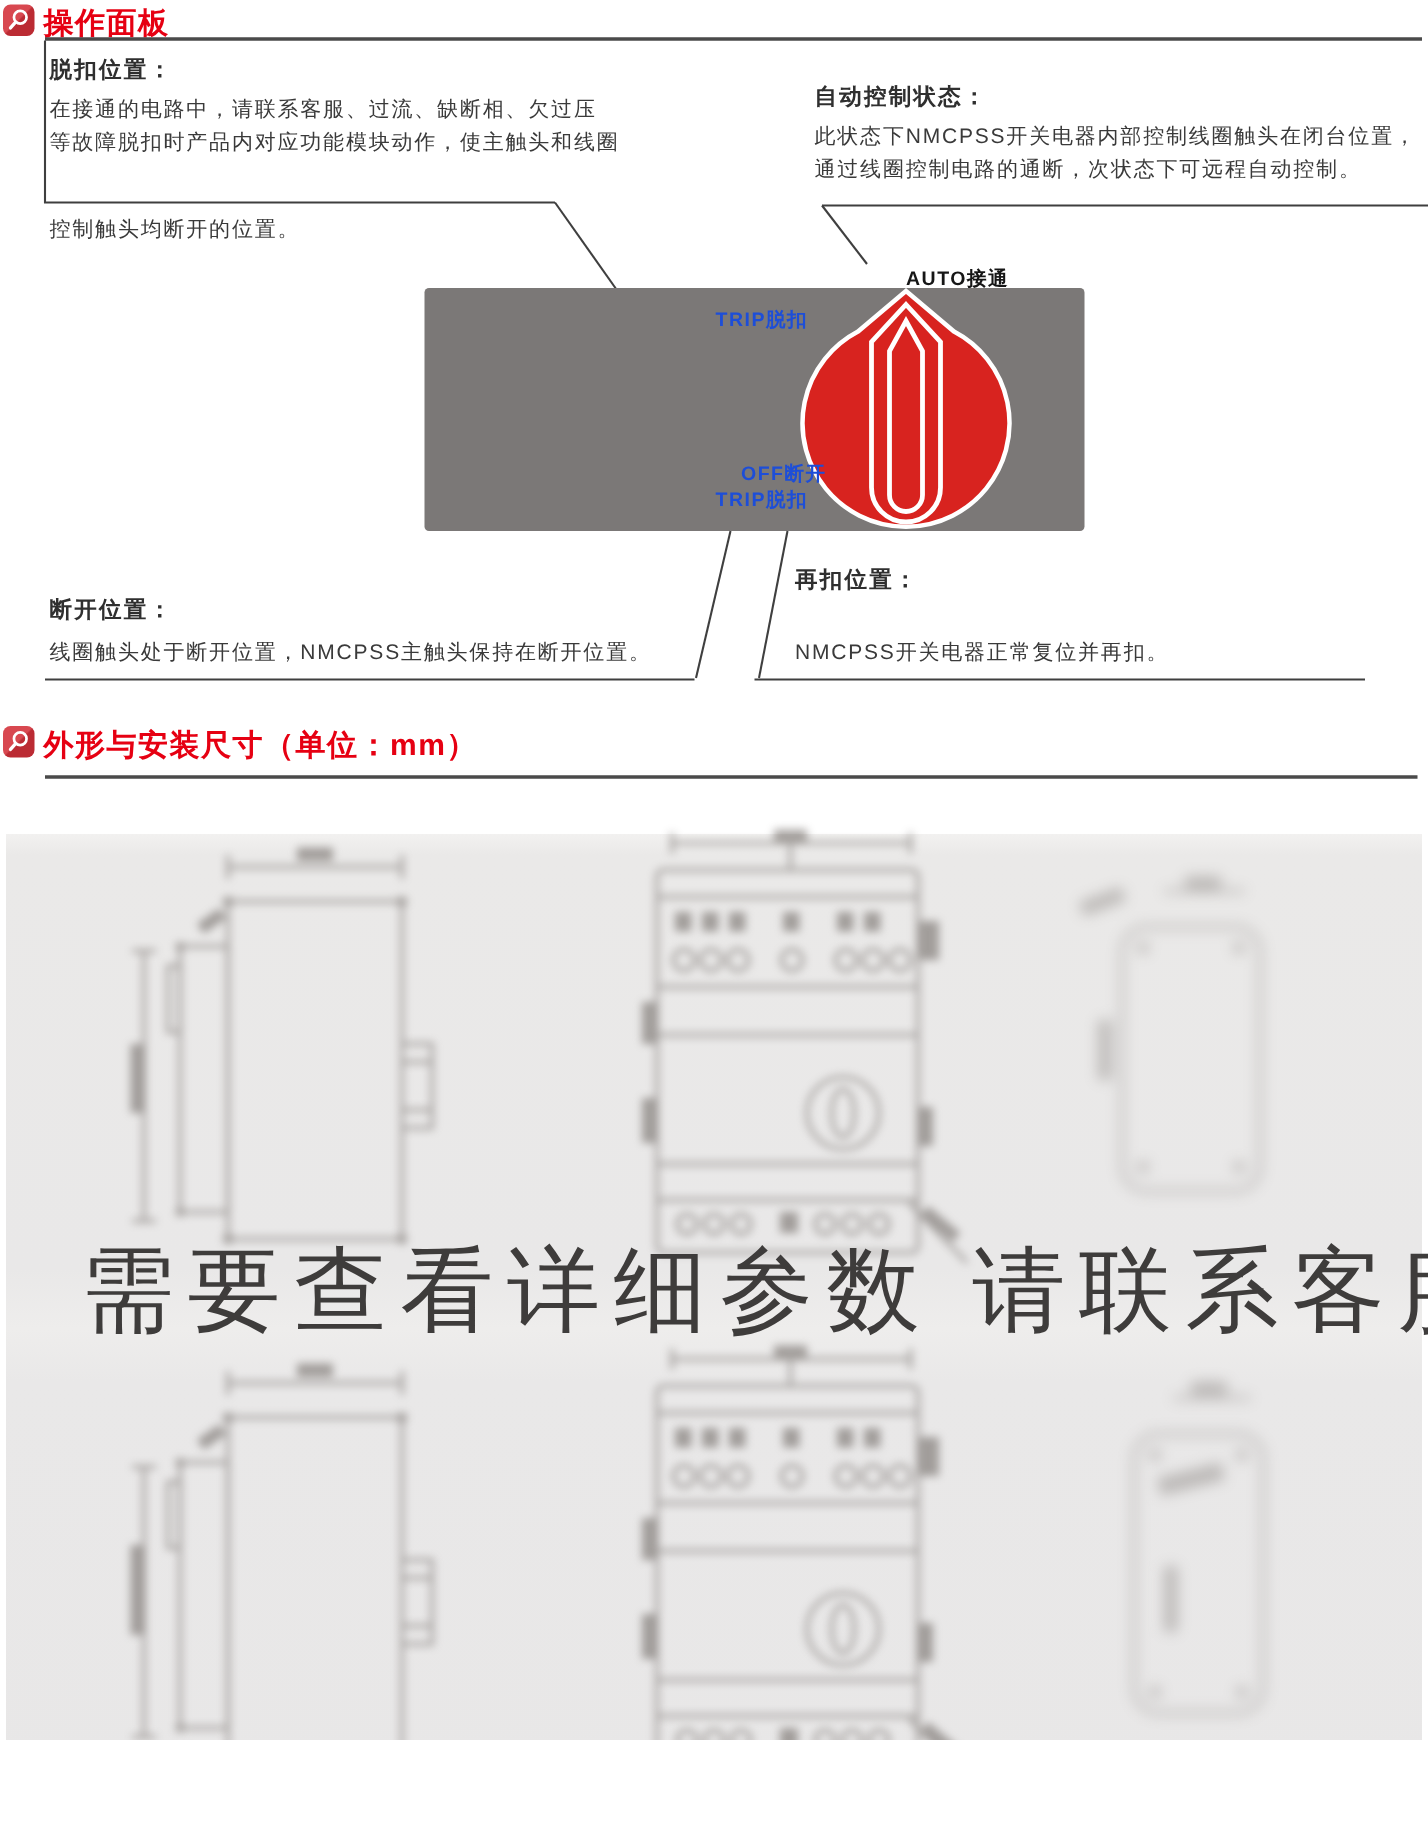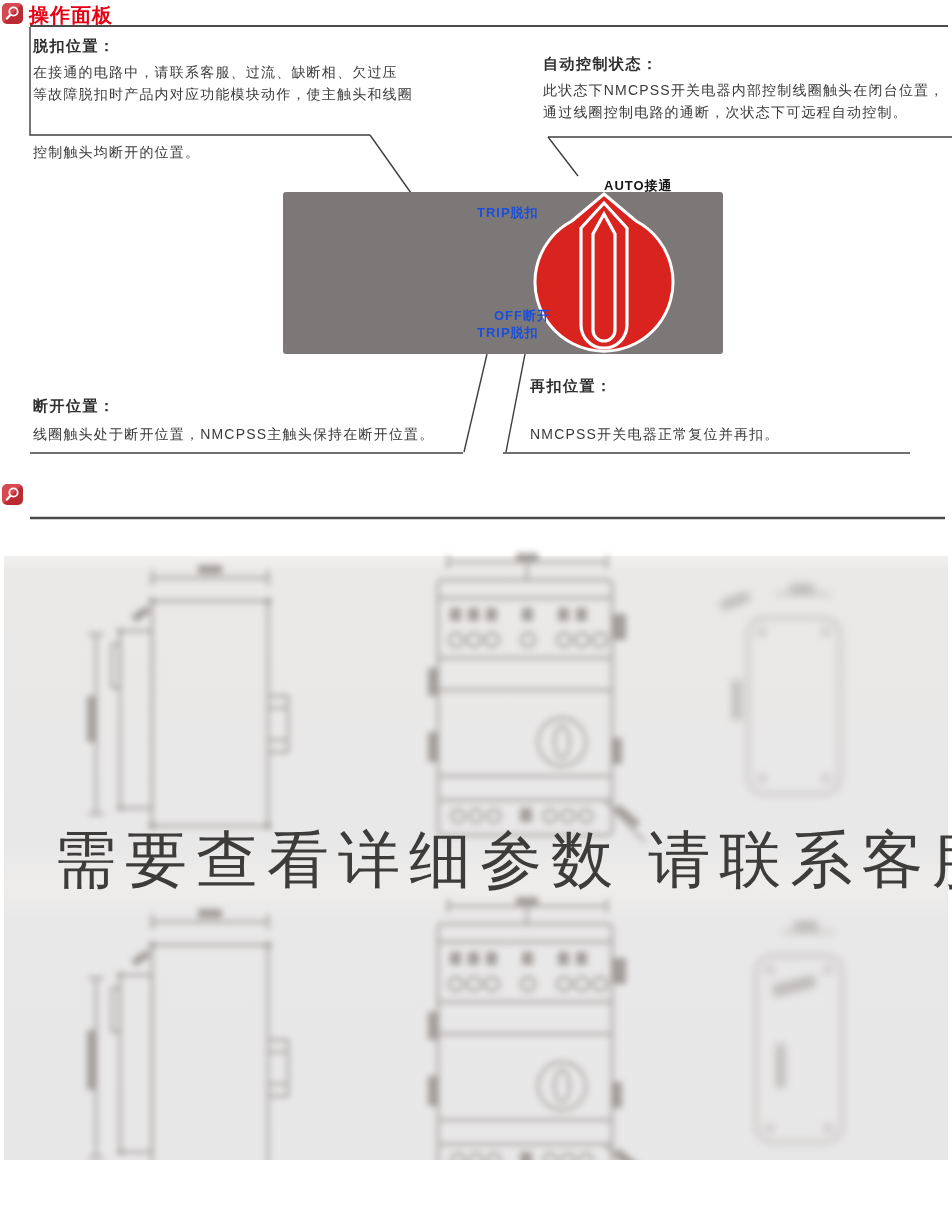--- a/index.html
+++ b/index.html
@@ -96,20 +96,21 @@
   <div class="panel-label" style="left:477px; top:204px;">TRIP脱扣</div>
   <div class="panel-label" style="left:494px; top:267px;margin-top:40px;">OFF断开</div>
   <div class="panel-label" style="left:477px; top:324px;">TRIP脱扣</div>
 
   <div class="sec-icon" style="left:2px; top:484px;">
     <svg width="21" height="21" viewBox="0 0 21 21">
       <circle cx="11.5" cy="8.5" r="4.2" fill="none" stroke="#ffffff" stroke-width="1.8"></circle>
       <line x1="8.4" y1="11.8" x2="5" y2="15.6" stroke="#ffffff" stroke-width="2.2" stroke-linecap="round"></line>
     </svg>
   </div>
+  <div class="sec-title" style="left:29px; top:483px;">外形与安装尺寸（单位：mm）</div>
 
   <div class="dim-area">
 
     <div class="bl" style="left:76px; top:0px;">
       <svg width="250" height="300" viewBox="0 0 250 300" fill="none" stroke="#76706c" stroke-width="2.4">
         <line x1="72" y1="22" x2="188" y2="22"></line>
           <line x1="72" y1="14" x2="72" y2="30"></line>
           <line x1="188" y1="14" x2="188" y2="30"></line>
         <rect x="118" y="9" width="24" height="9" fill="#76706c" stroke="none"></rect>
         <line x1="16" y1="78" x2="16" y2="258"></line>

